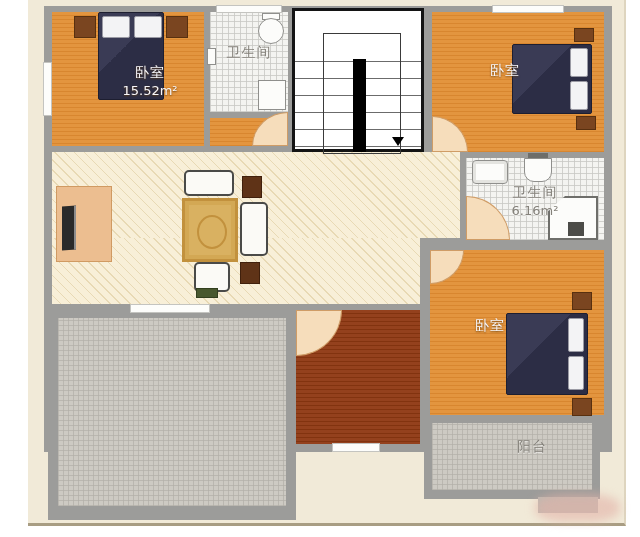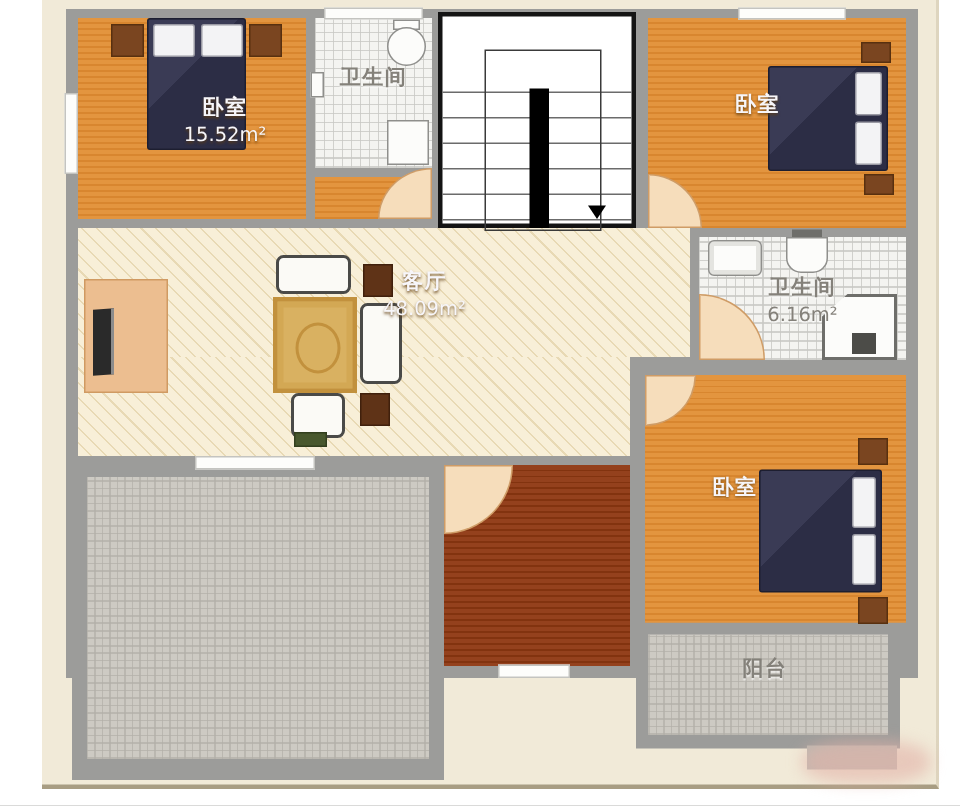--- a/index.html
+++ b/index.html
@@ -103,33 +103,33 @@
   
   .arc{background:#f6ddbb;border:1px solid #cf9c66;}
   .arc-nook{left:252px;top:112px;width:36px;height:34px;border-radius:100% 0 0 0;}
   .arc-bed2{left:432px;top:116px;width:36px;height:36px;border-radius:0 100% 0 0;}
   .arc-bath2{left:466px;top:196px;width:44px;height:44px;border-radius:0 100% 0 0;}
   .arc-bed3{left:430px;top:250px;width:34px;height:34px;border-radius:0 0 100% 0;}
   .arc-study{left:296px;top:310px;width:46px;height:46px;border-radius:0 0 100% 0;}
 
   
   .label{text-align:center;line-height:1.45;pointer-events:none;}
-  .label .nm{display:block;font-size:14px;font-weight:bold;letter-spacing:1px;}
+  .label .nm{display:block;font-size:14px;font-weight:normal;letter-spacing:1px;}
   .label .ar{display:block;font-size:13px;}
   .lab-light{color:#f7f6fa;text-shadow:0 1px 2px rgba(95,60,15,.85);}
   .lab-gray{color:#84817a;text-shadow:0 1px 1px rgba(255,255,255,.7);}
   .lab-b1{left:105px;top:62px;width:90px;}
   .lab-bath1{left:206px;top:42px;width:86px;}
   .lab-b2{left:460px;top:60px;width:90px;}
   .lab-living{left:237px;top:178px;width:92px;}
   .lab-bath2{left:490px;top:182px;width:90px;}
   .lab-b3{left:445px;top:315px;width:90px;}
   .lab-study{left:313px;top:360px;width:90px;}
   .lab-terrace{left:127px;top:394px;width:90px;}
-  .lab-balcony{left:465px;top:436px;width:90px;}
+  .lab-balcony{left:487px;top:436px;width:90px;}
 
   .watermark{left:535px;top:494px;width:85px;height:28px;background:rgba(226,178,168,.6);border-radius:40%;filter:blur(5px);}
 </style>
 </head>
 <body>
 
 <div id="plan">
   <div class="abs paper"></div>
 
   <div class="abs building"></div>
@@ -214,24 +214,20 @@
   <div class="abs label lab-light lab-b1">
     <span class="nm">卧室</span>
     <span class="ar">15.52m²</span>
   </div>
   <div class="abs label lab-gray lab-bath1">
     <span class="nm">卫生间</span>
   </div>
   <div class="abs label lab-light lab-b2">
     <span class="nm">卧室</span>
   </div>
-  <div class="abs label lab-light lab-living">
-    <span class="nm">客厅</span>
-    <span class="ar">48.09m²</span>
-  </div>
   <div class="abs label lab-gray lab-bath2">
     <span class="nm">卫生间</span>
     <span class="ar">6.16m²</span>
   </div>
   <div class="abs label lab-light lab-b3">
     <span class="nm">卧室</span>
   </div>
   <div class="abs label lab-light lab-study">
   </div>
   <div class="abs label lab-gray lab-balcony">

